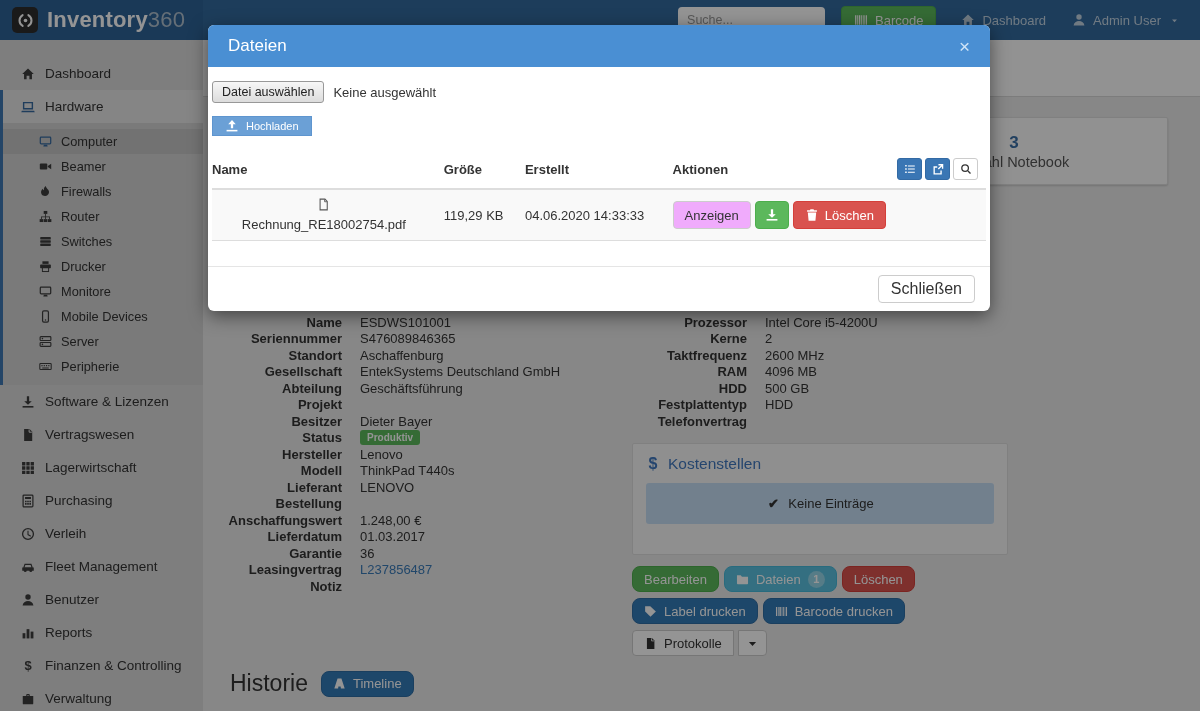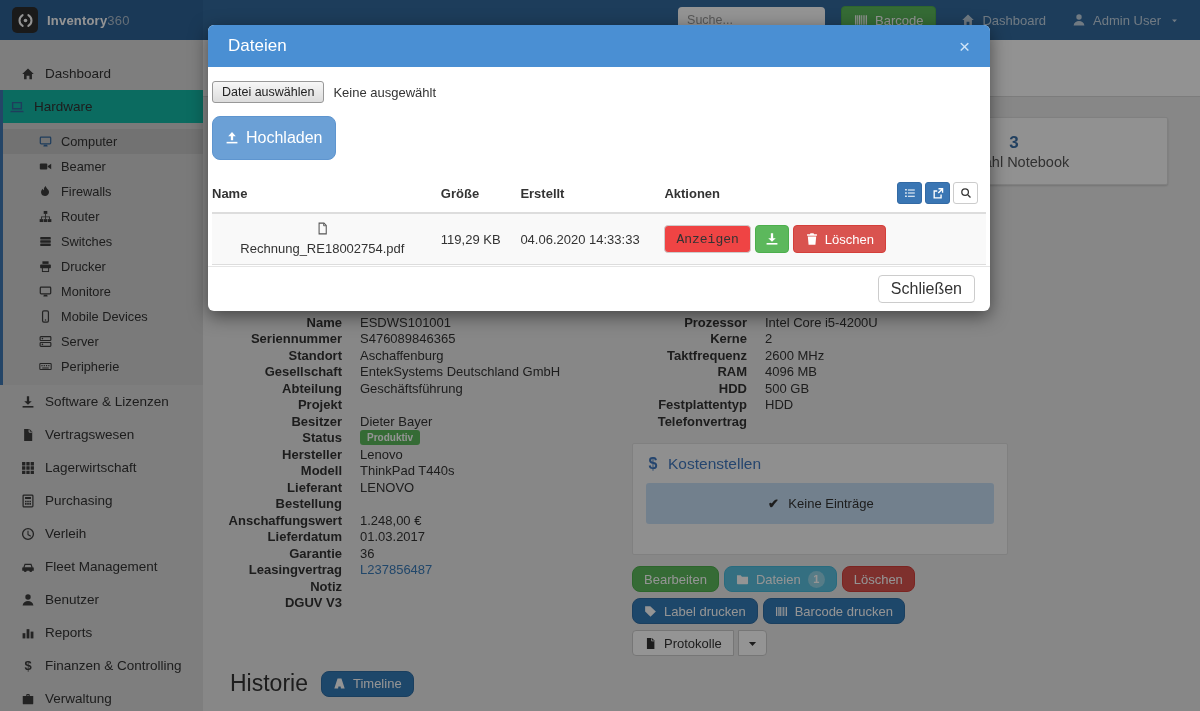--- a/index.html
+++ b/index.html
@@ -11,37 +11,37 @@
   
   .icon{display:inline-flex;width:14px;height:14px;align-items:center;justify-content:center;flex:none;}
   .icon svg{width:100%;height:100%;fill:currentColor;}
   .char-ic{font-size:13px;font-weight:700;line-height:1;}
 
   
   .navbar{position:absolute;top:0;left:0;right:0;height:40px;background:#32699e;display:flex;align-items:center;z-index:1;}
   .brand{width:203px;height:40px;background:#2e6296;display:flex;align-items:center;padding-left:12px;gap:9px;flex:none;}
   .logo-box{width:26px;height:26px;background:#2e2e2e;border-radius:5px;color:#fff;display:flex;align-items:center;justify-content:center;}
   .logo-box .icon{width:17px;height:17px;}
-  .brand-text{color:#fff;font-size:13px;font-weight:700;letter-spacing:.2px;}
+  .brand-text{color:#fff;font-size:22px;font-weight:700;letter-spacing:.2px;}
   .brand-suffix{color:#aebfce;font-weight:400;}
   .nav-right{margin-left:auto;display:flex;align-items:center;padding-right:8px;}
   .nav-search{width:147px;height:26px;border:none;border-radius:4px;padding:0 9px;font-size:12.5px;background:#fff;color:#333;margin-right:16px;outline:none;}
   .nav-search::placeholder{color:#999;}
   .btn-barcode{height:29px;background:#5cb85c;border:1px solid #4faf4f;border-radius:4px;color:#fff;padding:0 12px;font-size:13px;display:flex;align-items:center;gap:7px;margin-right:12px;}
   .nav-link{color:#c2d3e1;display:flex;align-items:center;gap:7px;padding:0 13px;font-size:13px;text-decoration:none;}
   .nav-link .caret{width:9px;height:9px;margin-left:2px;}
 
   
   .sidebar{position:absolute;top:40px;left:0;width:203px;bottom:0;background:#d9d9d9;overflow:hidden;}
   .menu{padding-top:17px;}
   .menu-item{display:flex;align-items:center;color:#333;}
   .top-item{height:33px;padding-left:21px;gap:10px;font-size:13.5px;}
   .menu-item .icon{color:#3d3d3d;}
   .hw-group{background:#d2d2d2;border-left:3px solid #3e78b1;}
-  .hw-group .top-item{padding-left:7px;background:#14b8a6;}
+  .hw-group .top-item{padding-left:18px;background:#e5e5e5;}
   .submenu{padding:6px 0;}
   .sub-item{height:25px;padding-left:36px;gap:9px;font-size:12.8px;}
   .sub-item .icon{width:13px;height:13px;}
   .sub-item.active{background:#c4c4c4;}
   .active-parent .icon,.sub-item.active .icon{color:#36699f;}
 
   
   .content-header{position:absolute;top:40px;left:203px;right:0;height:57px;background:#fbfbfb;border-bottom:1px solid #d6d6d6;}
   .stat-box{position:absolute;left:860px;top:117px;width:308px;height:68px;background:#fafafa;border:1px solid #ddd;border-radius:2px;
             box-shadow:0 1px 2px rgba(0,0,0,.15);display:flex;flex-direction:column;align-items:center;justify-content:center;gap:1px;}
@@ -82,35 +82,35 @@
 
   
   .overlay{position:absolute;inset:0;background:rgba(0,0,0,.42);z-index:5;}
   .modal{position:absolute;left:208px;top:25px;width:782px;height:286px;background:#fff;border-radius:6px;z-index:10;
          box-shadow:0 5px 18px rgba(0,0,0,.5);display:flex;flex-direction:column;}
   .modal-header{height:42px;background:#4a8fd3;border-radius:6px 6px 0 0;display:flex;align-items:center;padding:0 20px;color:#fff;font-size:17px;flex:none;}
   .modal-close{margin-left:auto;color:#cfe4f7;font-size:19px;line-height:1;cursor:pointer;}
   .modal-body{padding:14px 4px 0;flex:1;overflow:hidden;}
   .file-row{display:flex;align-items:center;gap:9px;font-size:13px;}
   .file-btn{border:1px solid #989898;background:linear-gradient(#f7f7f7,#dcdcdc);border-radius:3px;padding:3px 9px;font-size:12.5px;color:#222;}
-  .btn-upload{margin-top:13px;height:44px;background:#6ba0d6;border:1px solid #5e95cf;border-radius:8px;color:#fff;font-size:16px;display:inline-flex;align-items:center;gap:7px;padding:0 12px;}
+  .btn-upload{margin-top:13px;height:20px;background:#6ba0d6;border:1px solid #5e95cf;border-radius:0;color:#fff;font-size:11px;display:inline-flex;align-items:center;gap:7px;padding:0 12px;}
   .files-table{width:100%;border-collapse:collapse;margin-top:14px;font-size:13px;}
   .files-table th{text-align:left;font-weight:700;padding:8px 8px 8px 0;border-bottom:2px solid #ddd;vertical-align:middle;}
   .files-table td{padding:8px 8px 8px 0;border-bottom:1px solid #ddd;background:#f9f9f9;vertical-align:middle;}
   .col-name{width:240px;} .col-size{width:86px;} .col-created{width:158px;} .col-actions{width:192px;}
   .tools-th{text-align:right;white-space:nowrap;}
   .tool-btn{width:25px;height:22px;border-radius:3px;display:inline-flex;align-items:center;justify-content:center;margin-left:3px;border:1px solid transparent;padding:0;}
   .tool-blue{background:#3a76b4;border-color:#336aa4;color:#fff;}
   .tool-light{background:#fff;border-color:#ccc;color:#333;}
   .tool-btn .icon{width:12px;height:12px;}
   .name-cell{display:flex;align-items:center;gap:6px;flex-direction:column;}
   .name-cell .icon{width:13px;height:13px;color:#555;}
   .row-actions{display:flex;gap:4px;align-items:center;}
   .btn-sm{height:28px;padding:0 11px;border-radius:4px;font-size:13px;display:inline-flex;align-items:center;gap:6px;border:1px solid transparent;color:#fff;}
-  .btn-view{background:#ef4444;border-color:#ccc;color:#333;font-family:Liberation Mono, monospace;}
+  .btn-view{background:#f0abfc;border-color:#ccc;color:#333;}
   .btn-dl{background:#5cb85c;border-color:#4cae4c;width:34px;justify-content:center;padding:0;}
   .btn-del{background:#d9534f;border-color:#d43f3a;}
   .modal-footer{border-top:1px solid #e5e5e5;height:45px;display:flex;align-items:center;justify-content:flex-end;padding:0 15px;flex:none;}
   .btn-close-modal{background:#fff;border:1px solid #ccc;color:#333;height:28px;padding:0 12px;border-radius:4px;font-size:16px;}
 </style>
 </head>
 <body>
 
 <div class="page">
 
@@ -436,24 +436,20 @@
         <div class="frow">
           <span class="flabel">Garantie</span>
           <span class="fvalue">36</span>
         </div>
         <div class="frow">
           <span class="flabel">Leasingvertrag</span>
           <span class="flink">L237856487</span>
         </div>
         <div class="frow">
           <span class="flabel">Notiz</span>
-          <span class="fvalue"></span>
-        </div>
-        <div class="frow">
-          <span class="flabel">DGUV V3</span>
           <span class="fvalue"></span>
         </div>
       </div>
     <div class="fields fields-right" id="fields-right">
         <div class="frow">
           <span class="flabel">Prozessor</span>
           <span class="fvalue">Intel Core i5-4200U</span>
         </div>
         <div class="frow">
           <span class="flabel">Kerne</span>

